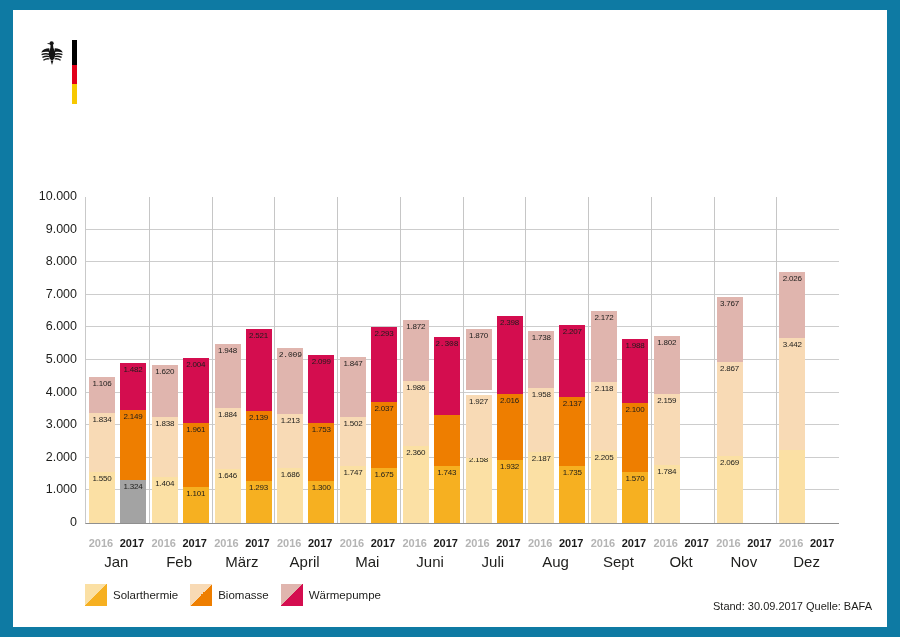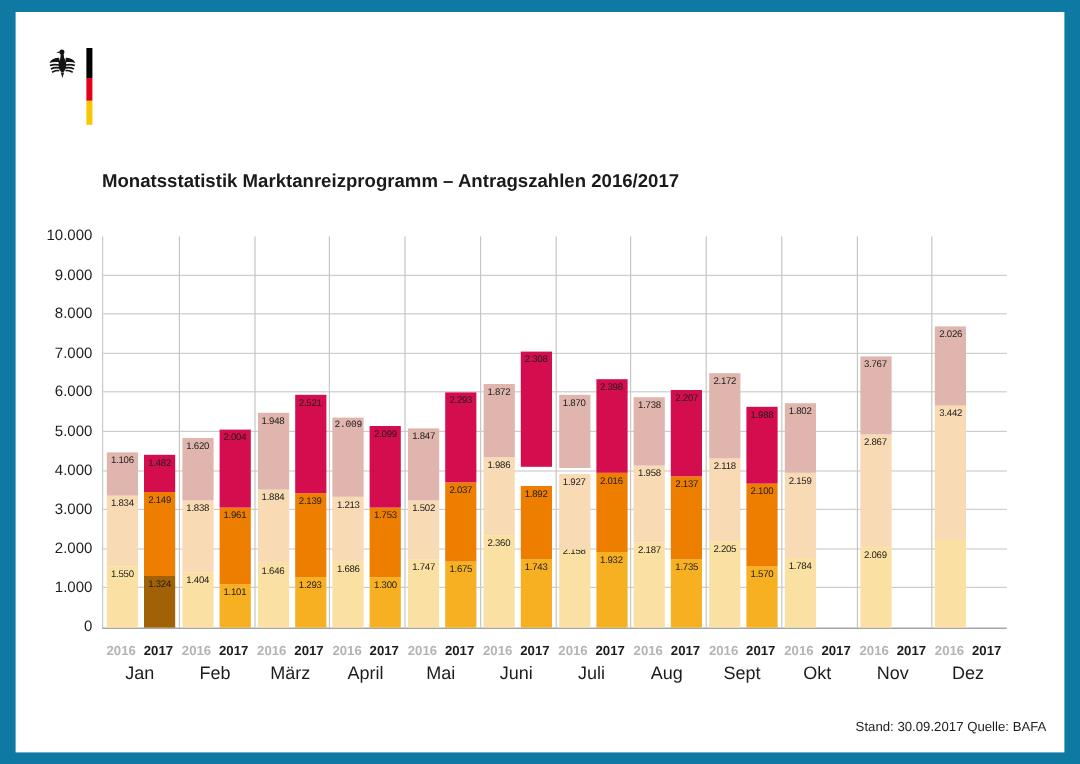--- a/index.html
+++ b/index.html
@@ -82,21 +82,20 @@
           </g>
         </g>
       </svg>
       <div class="flagbar">
         <div class="fb-black"></div>
         <div class="fb-red"></div>
         <div class="fb-gold"></div>
       </div>
     </div>
 
-    <h1 class="title">Monatsstatistik Marktanreizprogramm – Antragszahlen 2016/2017</h1>
 
     <div id="ylabels">
         <div class="ylab" style="top: 318px;">0</div>
         <div class="ylab" style="top: 285.4px;">1.000</div>
         <div class="ylab" style="top: 252.8px;">2.000</div>
         <div class="ylab" style="top: 220.2px;">3.000</div>
         <div class="ylab" style="top: 187.6px;">4.000</div>
         <div class="ylab" style="top: 155px;">5.000</div>
         <div class="ylab" style="top: 122.4px;">6.000</div>
         <div class="ylab" style="top: 89.8px;">7.000</div>
@@ -122,27 +121,27 @@
                 <span class="segval">1.550</span>
               </div>
               <div class="seg" style="bottom: 50.53px; height: 59.7884px; background: rgb(248, 218, 181);">
                 <span class="segval">1.834</span>
               </div>
               <div class="seg" style="bottom: 110.318px; height: 36.0556px; background: rgb(224, 181, 174);">
                 <span class="segval">1.106</span>
               </div>
             </div>
             <div class="bar" style="left: 34px;">
-              <div class="seg" style="bottom: 0px; height: 43.1624px; background: #a16207;">
+              <div class="seg" style="bottom: 0px; height: 43.1624px; background: #a3a3a3;">
                 <span class="segval">1.324</span>
               </div>
               <div class="seg" style="bottom: 43.1624px; height: 70.0574px; background: rgb(238, 126, 0);">
                 <span class="segval">2.149</span>
               </div>
-              <div class="seg" style="bottom: 113.22px; height: 31px; background: rgb(212, 13, 79);">
+              <div class="seg" style="bottom: 113.22px; height: 47px; background: rgb(212, 13, 79);">
                 <span class="segval">1.482</span>
               </div>
             </div>
           </div>
           <div class="group gb" style="left: 62.75px; width: 62.75px;">
             <div class="bar" style="left: 3px;">
               <div class="seg" style="bottom: 0px; height: 45.7704px; background: rgb(251, 224, 164);">
                 <span class="segval">1.404</span>
               </div>
               <div class="seg" style="bottom: 45.7704px; height: 59.9188px; background: rgb(248, 218, 181);">
@@ -248,21 +247,21 @@
                 <span class="segval">1.872</span>
               </div>
             </div>
             <div class="bar" style="left: 34px;">
               <div class="seg" style="bottom: 0px; height: 56.8218px; background: rgb(246, 176, 33);">
                 <span class="segval">1.743</span>
               </div>
               <div class="seg" style="bottom: 56.8218px; height: 61.6792px; background: rgb(238, 126, 0);">
                 <span class="segval">1.892</span>
               </div>
-              <div class="seg" style="bottom: 134px; height: 96px; background: rgb(212, 13, 79);">
+              <div class="seg" style="bottom: 108px; height: 78px; background: rgb(212, 13, 79); font-family: Liberation Mono, monospace;">
                 <span class="segval">2.308</span>
               </div>
             </div>
           </div>
           <div class="group gb" style="left: 376.5px; width: 62.75px;">
             <div class="bar" style="left: 3px;">
               <div class="seg" style="bottom: 0px; height: 70.3508px; background: rgb(251, 224, 164);">
                 <span class="segval">2.158</span>
               </div>
               <div class="seg" style="bottom: 65px; height: 62.8202px; background: rgb(248, 218, 181);">
@@ -405,16 +404,30 @@
           <div class="mon" style="left: 564.75px; width: 62.75px;">Okt</div>
           <span class="yr y16" style="left: 630.5px;">2016</span>
           <span class="yr y17" style="left: 661.5px;">2017</span>
           <div class="mon" style="left: 627.5px; width: 62.75px;">Nov</div>
           <span class="yr y16" style="left: 693.25px;">2016</span>
           <span class="yr y17" style="left: 724.25px;">2017</span>
           <div class="mon" style="left: 690.25px; width: 62.75px;">Dez</div>
         </div>
     </div>
 
+    <div id="legend">
+        <div class="li">
+          <span class="sw" style="background: linear-gradient(135deg, rgb(251, 224, 164) 0px, rgb(251, 224, 164) 50%, rgb(246, 176, 33) 50%, rgb(246, 176, 33) 100%);"></span>
+          <span class="ll">Solarthermie</span>
+        </div>
+        <div class="li">
+          <span class="sw" style="background: linear-gradient(135deg, rgb(248, 218, 181) 0px, rgb(248, 218, 181) 50%, rgb(238, 126, 0) 50%, rgb(238, 126, 0) 100%);"></span>
+          <span class="ll">Biomasse</span>
+        </div>
+        <div class="li">
+          <span class="sw" style="background: linear-gradient(135deg, rgb(224, 181, 174) 0px, rgb(224, 181, 174) 50%, rgb(212, 13, 79) 50%, rgb(212, 13, 79) 100%);"></span>
+          <span class="ll">Wärmepumpe</span>
+        </div>
+      </div>
 
     <div class="stand">Stand: 30.09.2017  Quelle: BAFA</div>
   </div>
 </div>
 
 </body></html>

